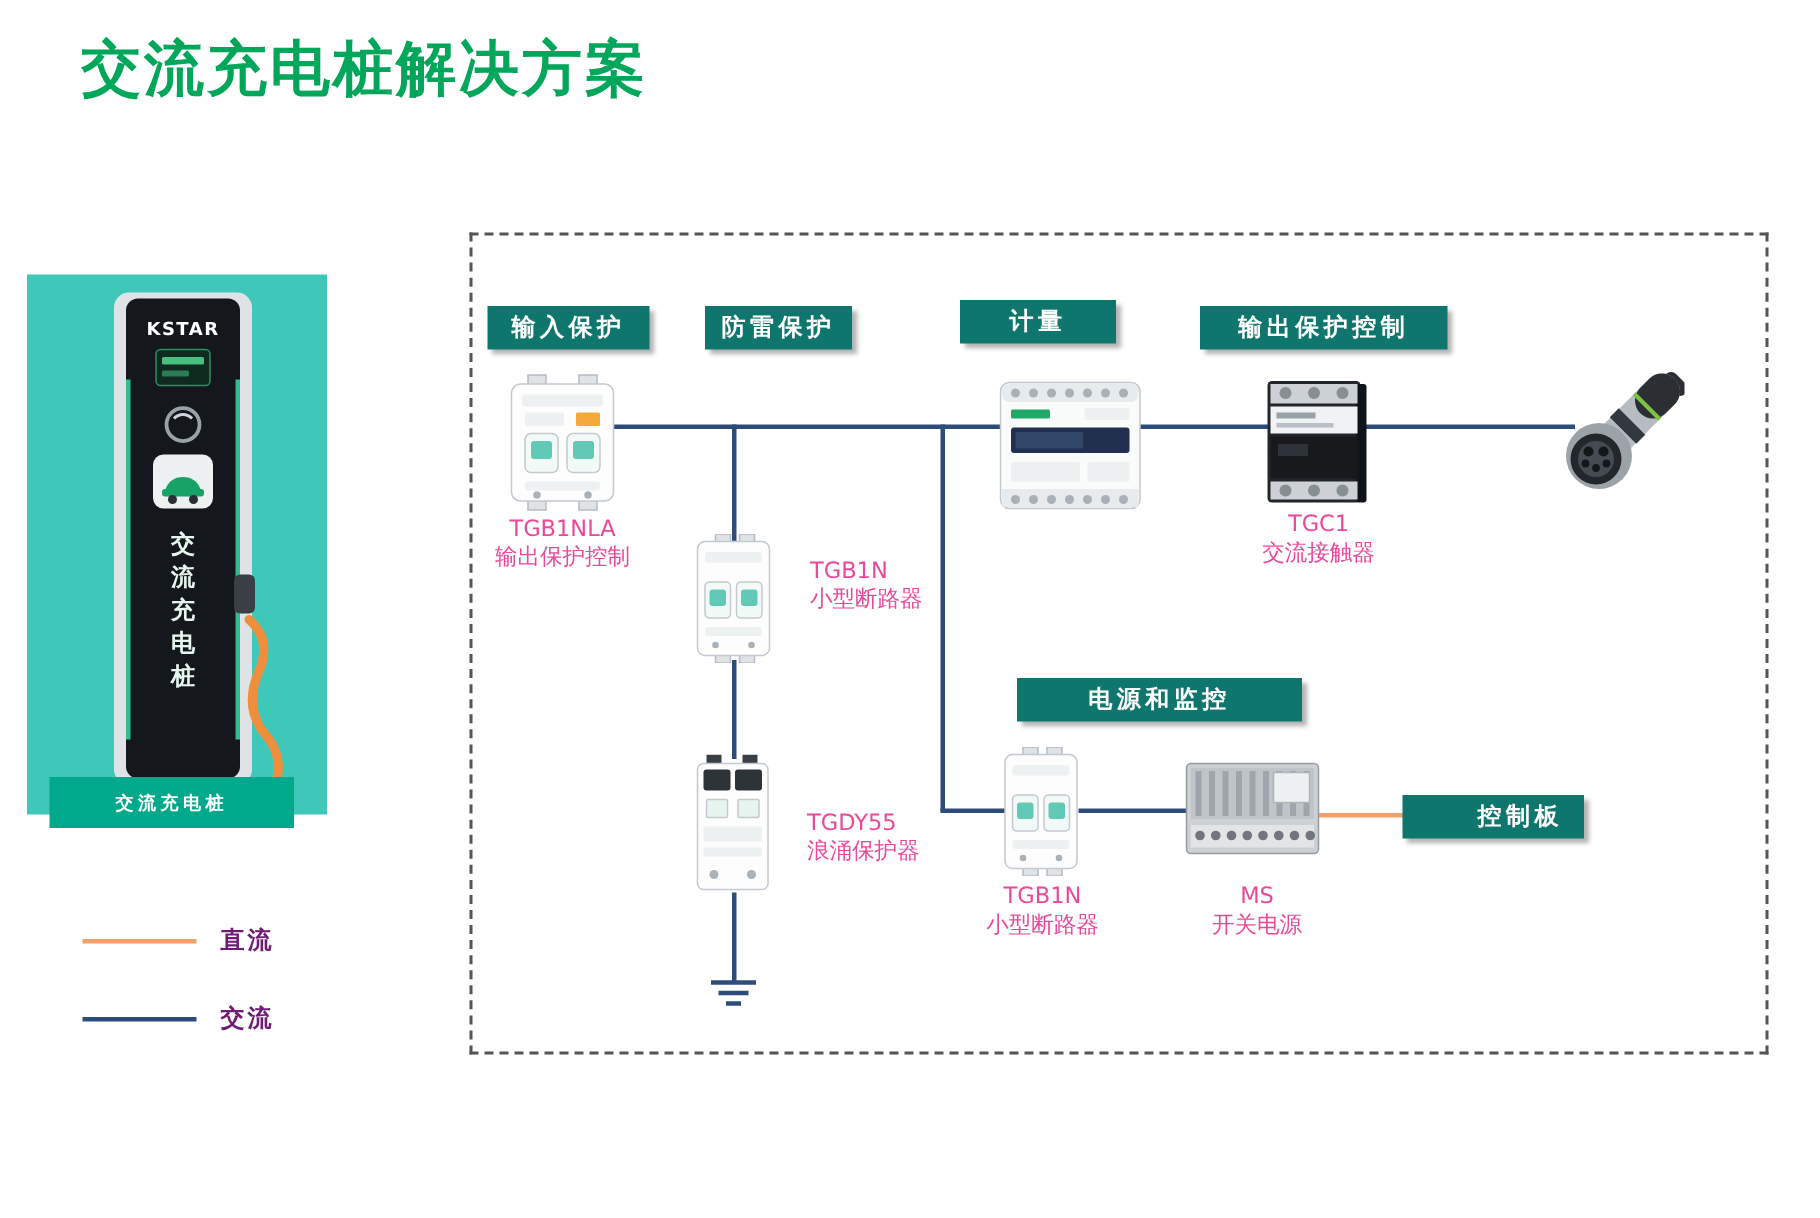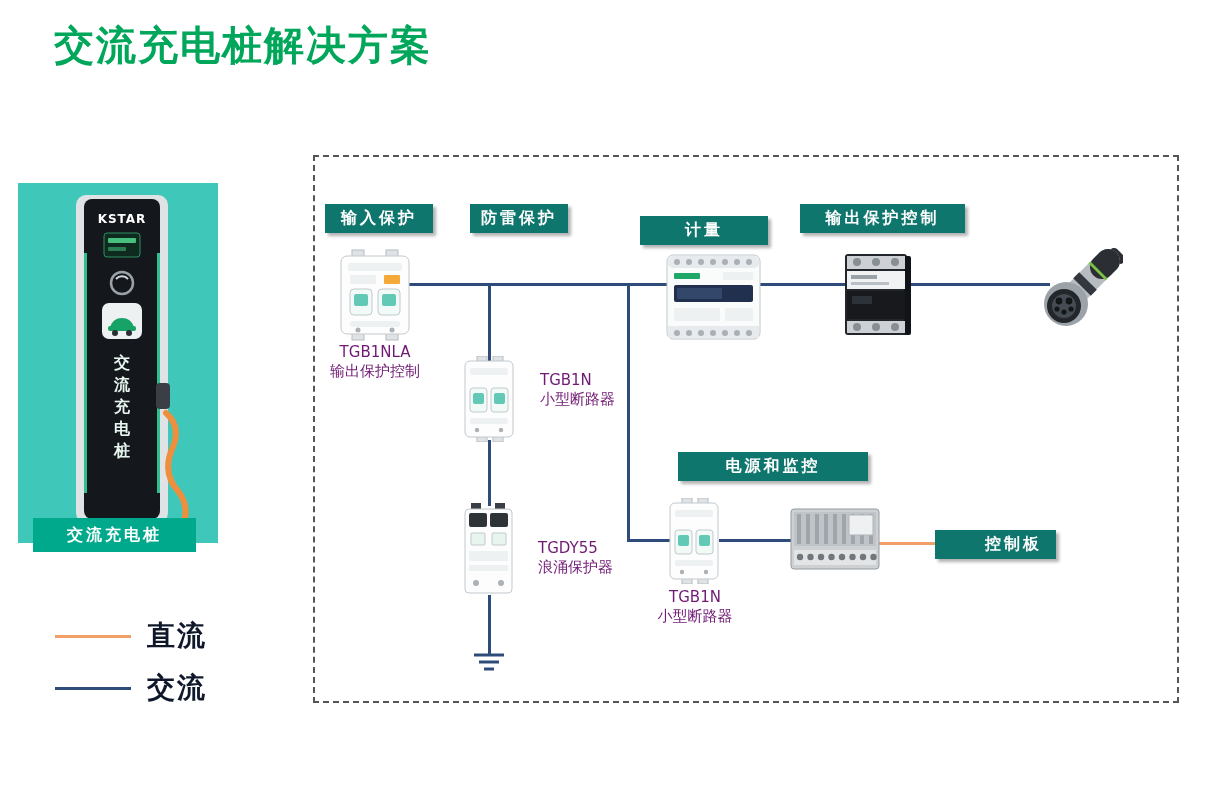--- a/index.html
+++ b/index.html
@@ -14,30 +14,30 @@
   }
 
   
   .photo {
     position:absolute; left:18px; top:140px; width:200px; height:360px;
     background:#3FC8BA;
     margin-top:43px;
   }
   .product-label {
     position:absolute; left:33px; top:518px; width:163px; height:34px;
-    background:#00A98C; color:#fff; font-size:16px; font-weight:700;
+    background:#00A98C; color:#fff; font-size:12px; font-weight:700;
     letter-spacing:3px; display:flex; align-items:center; justify-content:center;
   }
 
   
   .legend-row { position:absolute; display:flex; align-items:center; gap:16px; }
   .legend-line { width:76px; height:3px; display:inline-block; }
   .legend-line.dc { background:#F2A068; }
   .legend-line.ac { background:#2E4C7A; }
-  .legend-label { font-size:28px; font-weight:700; color:#0f172a; letter-spacing:2px; }
+  .legend-label { font-size:16px; font-weight:700; color:#701a75; letter-spacing:2px; }
   #legend-dc { left:55px; top:617px; }
   #legend-ac { left:55px; top:669px; }
 
   
   .dashed-box {
     position:absolute; left:313px; top:155px; width:866px; height:548px;
     border:2px dashed #555; background:transparent;
   }
   .diagram-header {
     position:absolute; left:313px; top:123px; height:32px; padding:0 16px;
@@ -48,21 +48,21 @@
 
   
   .stage {
     position:absolute; height:29px; background:#0f766e; color:#fff;
     font-size:16px; font-weight:700; letter-spacing:3px;
     display:flex; align-items:center; justify-content:center;
     box-shadow:3px 3px 3px rgba(0,0,0,0.3);
   }
   #stage-input  { left:325px; top:204px; width:108px; }
   #stage-surge  { left:470px; top:204px; width:98px; }
-  #stage-meter  { left:640px; top:216px; width:128px; }
+  #stage-meter  { left:640px; top:200px; width:104px; }
   #stage-output { left:800px; top:204px; width:165px; }
   #stage-power  { left:678px; top:452px; width:190px; }
   #stage-ctrl   { left:935px; top:530px; width:121px;padding-left:36px; }
 
   
   .wire { position:absolute; background:#2E4C7A; }
   .wire.dc { background:#F2A068; }
   #w-bus   { left:405px; top:283px; width:645px; height:3px; }
   #w-drop1 { left:488px; top:283px; width:3px;  height:78px; }
   #w-drop2 { left:488px; top:440px; width:3px;  height:66px; }
@@ -78,21 +78,21 @@
   #c-mcb1      { left:462px;  top:356px; width:54px; height:86px; }
   #c-spd       { left:461px;  top:503px; width:55px; height:94px; }
   #c-meter     { left:665px;  top:252px; width:97px; height:90px; }
   #c-contactor { left:844px;  top:252px; width:68px; height:85px; }
   #c-gun       { left:1028px; top:247px; width:95px; height:85px; }
   #c-mcb2      { left:667px;  top:498px; width:54px; height:86px; }
   #c-psu       { left:789px;  top:503px; width:92px; height:72px; }
   #ground      { left:470px;  top:652px; width:38px; height:22px; }
 
   
-  .caption { position:absolute; font-size:15px; color:#701a75; line-height:19px; }
+  .caption { position:absolute; font-size:15px; color:#ec4899; line-height:19px; }
   .caption.center { text-align:center; }
   #cap-rcbo      { left:300px; top:343px; width:150px; }
   #cap-mcb1      { left:540px; top:371px; }
   #cap-spd       { left:538px; top:539px; }
   #cap-meter     { left:640px; top:347px; width:146px; }
   #cap-contactor { left:806px; top:340px; width:146px; }
   #cap-mcb2      { left:622px; top:588px; width:146px; }
   #cap-psu       { left:765px; top:588px; width:146px; }
 
   .vchar { fill:#e6f6ee; font-size:16px; font-weight:700; }
@@ -336,18 +336,26 @@
     <div>输出保护控制</div>
   </div>
   <div class="caption" id="cap-mcb1">
     <div>TGB1N</div>
     <div>小型断路器</div>
   </div>
   <div class="caption" id="cap-spd">
     <div>TGDY55</div>
     <div>浪涌保护器</div>
   </div>
+  <div class="caption center" id="cap-contactor">
+    <div>TGC1</div>
+    <div>交流接触器</div>
+  </div>
   <div class="caption center" id="cap-mcb2">
     <div>TGB1N</div>
     <div>小型断路器</div>
   </div>
+  <div class="caption center" id="cap-psu">
+    <div>MS</div>
+    <div>开关电源</div>
+  </div>
 
 </div>
 
 </body></html>

